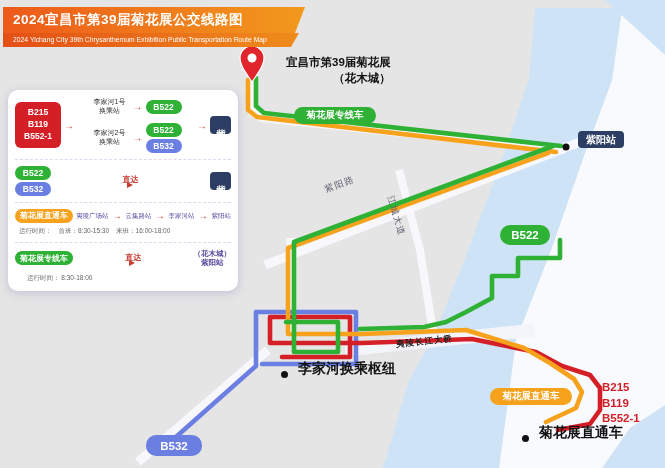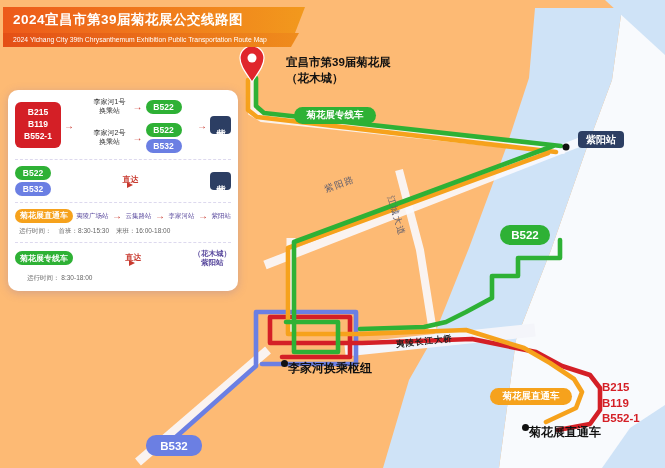--- a/index.html
+++ b/index.html
@@ -1,16 +1,16 @@
 <!DOCTYPE html>
 <html style="--c-red: #d41f26; --c-orange: #f6a21c; --c-green: #2eb135; --c-blue: #6b7fe3; --c-navy: #2c3e63; --c-river: #cfe3f7; --c-banner1: #ed5a1a; --c-banner2: #f2991d;"><head>
 <meta charset="utf-8">
 <style>
   html,body{margin:0;padding:0;background:#ffffff;}
-  .stage{position:relative;width:665px;height:468px;background:#fdba74;overflow:hidden;
+  .stage{position:relative;width:665px;height:468px;background:#e5e5e5;overflow:hidden;
          font-family:"Liberation Sans",sans-serif;}
   .stage svg.maplayer{position:absolute;left:0;top:0;z-index:1;}
 
   
   .banner{position:absolute;left:3px;top:7px;width:302px;height:26px;z-index:7;
           background:linear-gradient(90deg,var(--c-banner1,#ed5a1a),var(--c-banner2,#f2991d));
           color:#fff;font-weight:bold;font-size:13.5px;line-height:26px;padding-left:10px;
           letter-spacing:.5px;clip-path:polygon(0 0,100% 0,calc(100% - 10px) 100%,0 100%);
           box-sizing:border-box;}
   .banner-sub{position:absolute;left:3px;top:33px;width:296px;height:14px;z-index:7;
@@ -52,42 +52,42 @@
   .r3-top{display:flex;align-items:center;gap:3px;}
   .stops{display:flex;align-items:center;gap:1px;flex:1;justify-content:space-between;}
   .stop{font-size:6.5px;color:#5a4a9e;text-align:center;line-height:1.2;}
   .times{display:flex;gap:7px;font-size:6.5px;color:#666;padding-left:4px;}
   .r4{display:flex;align-items:center;gap:5px;}
   .dest{font-size:7.5px;color:#5a4a9e;text-align:center;line-height:1.3;font-weight:bold;flex:none;}
   .r4-times{font-size:6.5px;color:#666;padding-left:12px;}
 
   
   .pin-label{position:absolute;left:286px;top:55px;z-index:4;font-size:11.5px;
-         font-weight:bold;color:#111;line-height:1.35;text-align:left;}
+         font-weight:bold;color:#111;line-height:1.35;text-align:right;}
   .badge-map{position:absolute;color:#fff;font-weight:bold;display:flex;align-items:center;
          justify-content:center;z-index:4;box-sizing:border-box;}
   #special-badge{left:294px;top:107px;width:82px;height:17px;background:var(--c-green,#2eb135);
          border-radius:9px;font-size:9.5px;}
   #ziyang-badge{left:578px;top:131px;width:46px;height:17px;background:var(--c-navy,#2c3e63);
          border-radius:4px;font-size:10px;}
   #b522-badge{left:500px;top:225px;width:50px;height:20px;background:var(--c-green,#2eb135);
          border-radius:10px;font-size:11.5px;}
   #b532-badge{left:146px;top:435px;width:56px;height:21px;background:var(--c-blue,#6b7fe3);
          border-radius:10px;font-size:11.5px;}
   #through-badge{left:490px;top:388px;width:82px;height:17px;background:var(--c-orange,#f6a21c);
          border-radius:9px;font-size:9.5px;}
   #redlines{position:absolute;left:602px;top:380px;z-index:4;font-size:11.5px;font-weight:bold;
          color:var(--c-red,#d41f26);line-height:1.35;}
   .road-label{position:absolute;color:#5c5c6e;font-size:9px;letter-spacing:1.5px;z-index:3;}
   #ziyang-road{left:324px;top:178px;transform:rotate(-20deg);}
   #jiangcheng{left:396px;top:194px;transform:rotate(73deg);transform-origin:left top;}
   #bridge-label{position:absolute;left:396px;top:336px;z-index:4;transform:rotate(-6deg);
          font-size:8.5px;color:#222;font-weight:bold;letter-spacing:1px;}
-  .dot-label{position:absolute;z-index:4;font-weight:bold;font-size:12px;color:#111;
-         display:flex;align-items:flex-start;gap:0;}
+  .dot-label{position:absolute;z-index:4;font-weight:bold;font-size:14px;color:#111;
+         display:flex;align-items:flex-end;gap:10px;}
   .dot{width:7px;height:7px;border-radius:50%;background:#111;flex:none;}
   #lijiahe{left:281px;top:360px;}
   #yiling{left:522px;top:424px;}
 </style>
 </head>
 <body>
 
 <div class="stage">
 
   <svg class="maplayer" width="665" height="468" viewBox="0 0 665 468">

